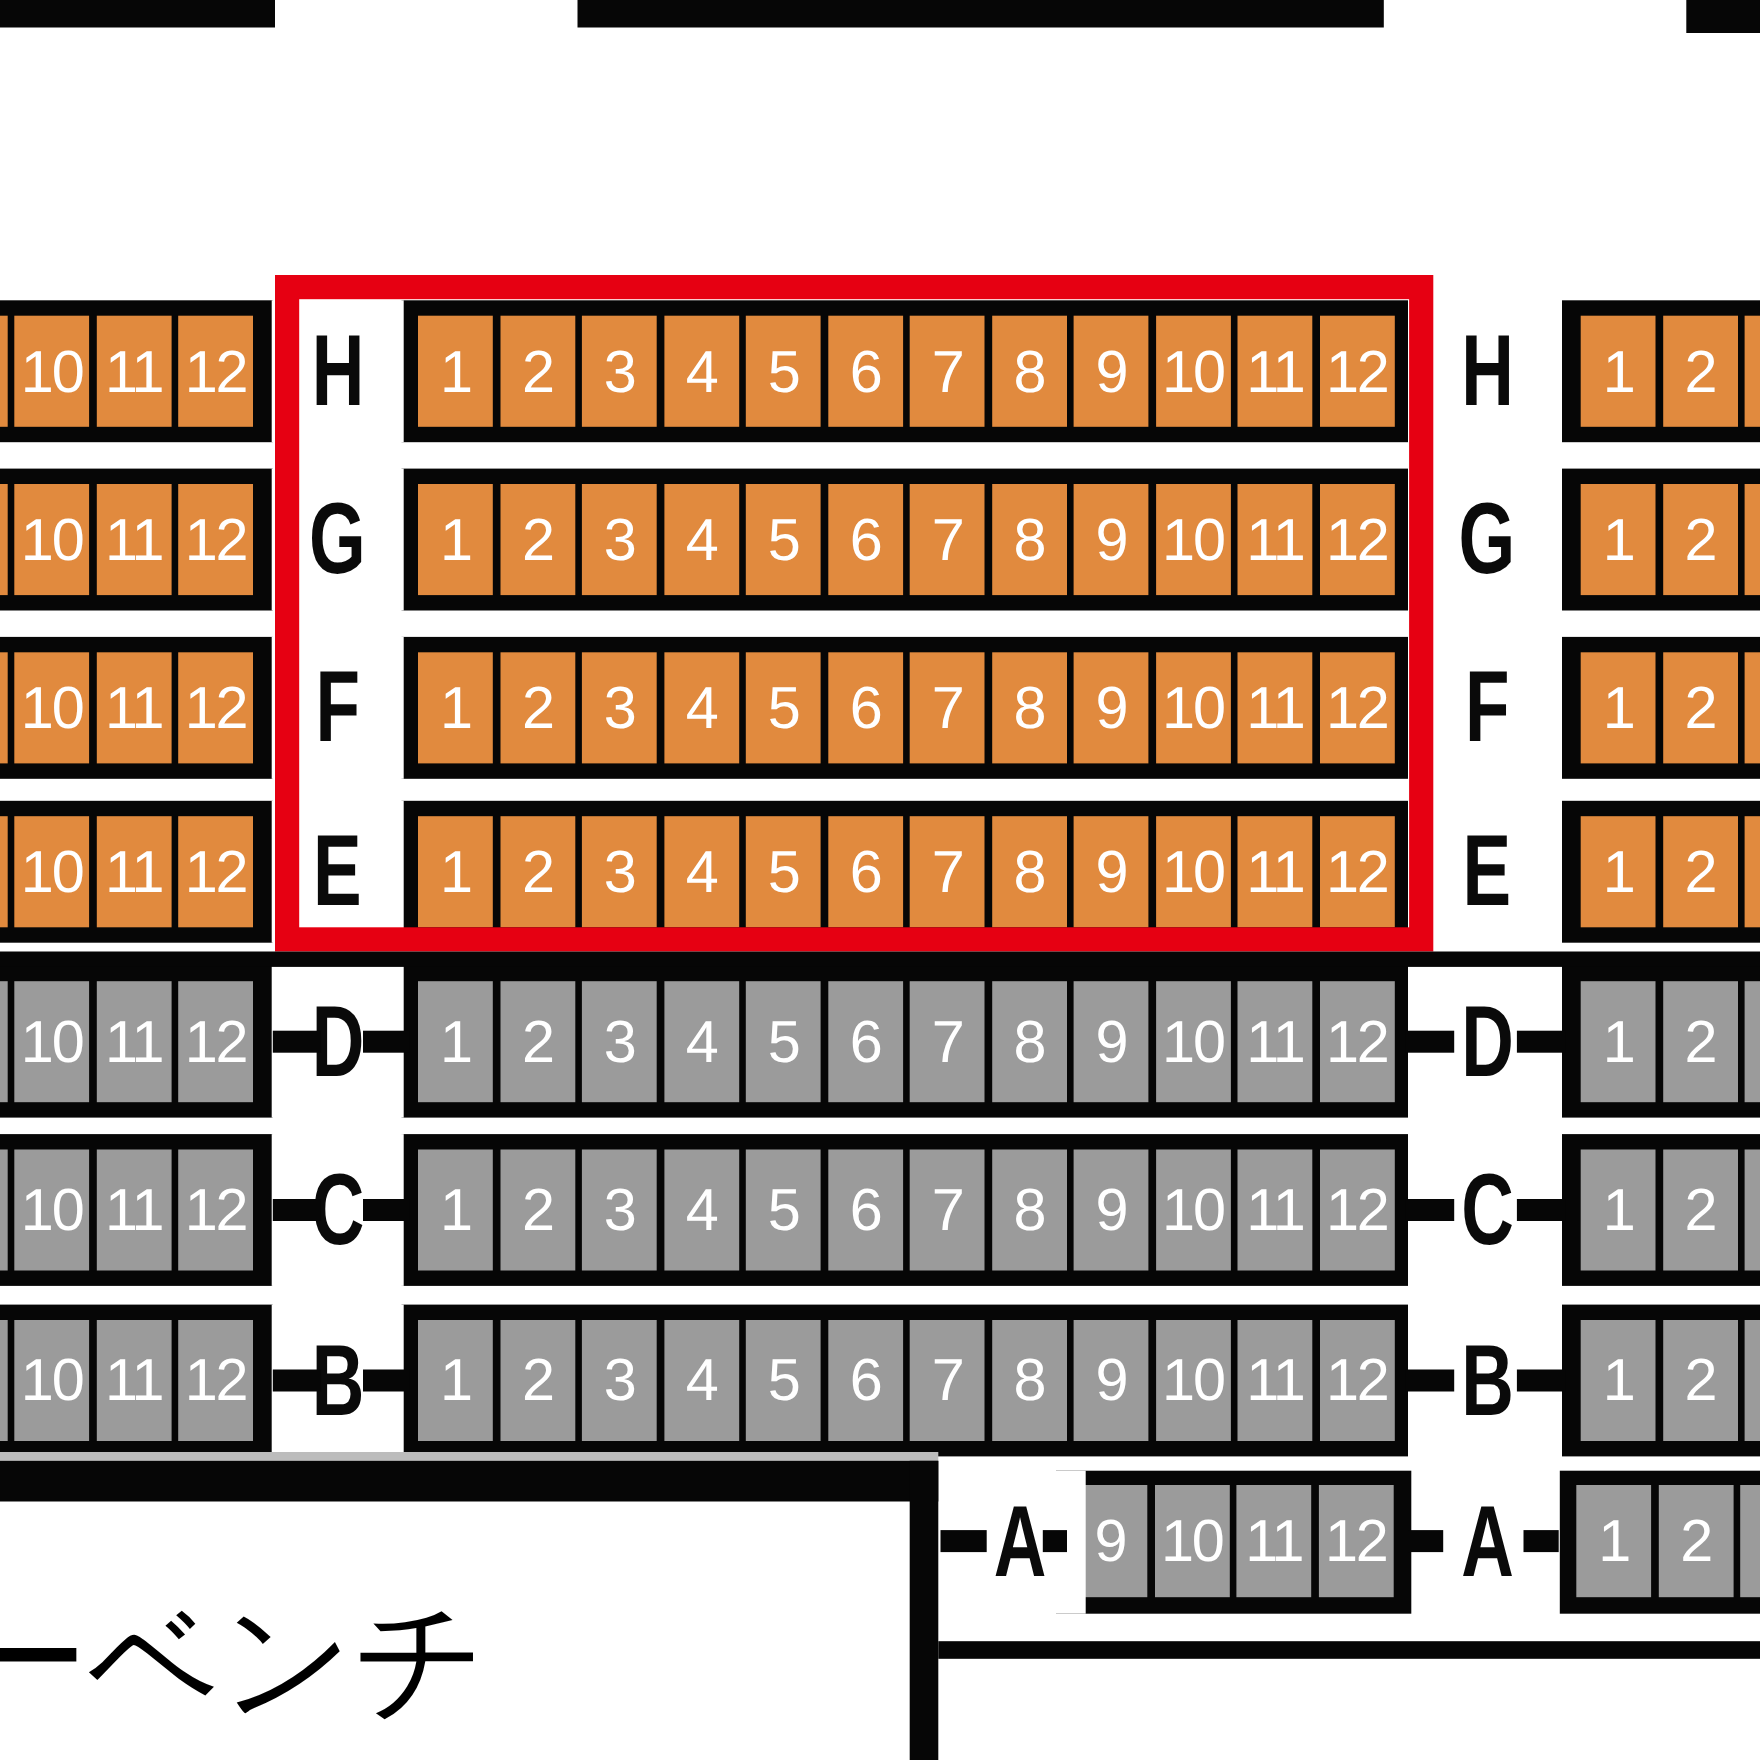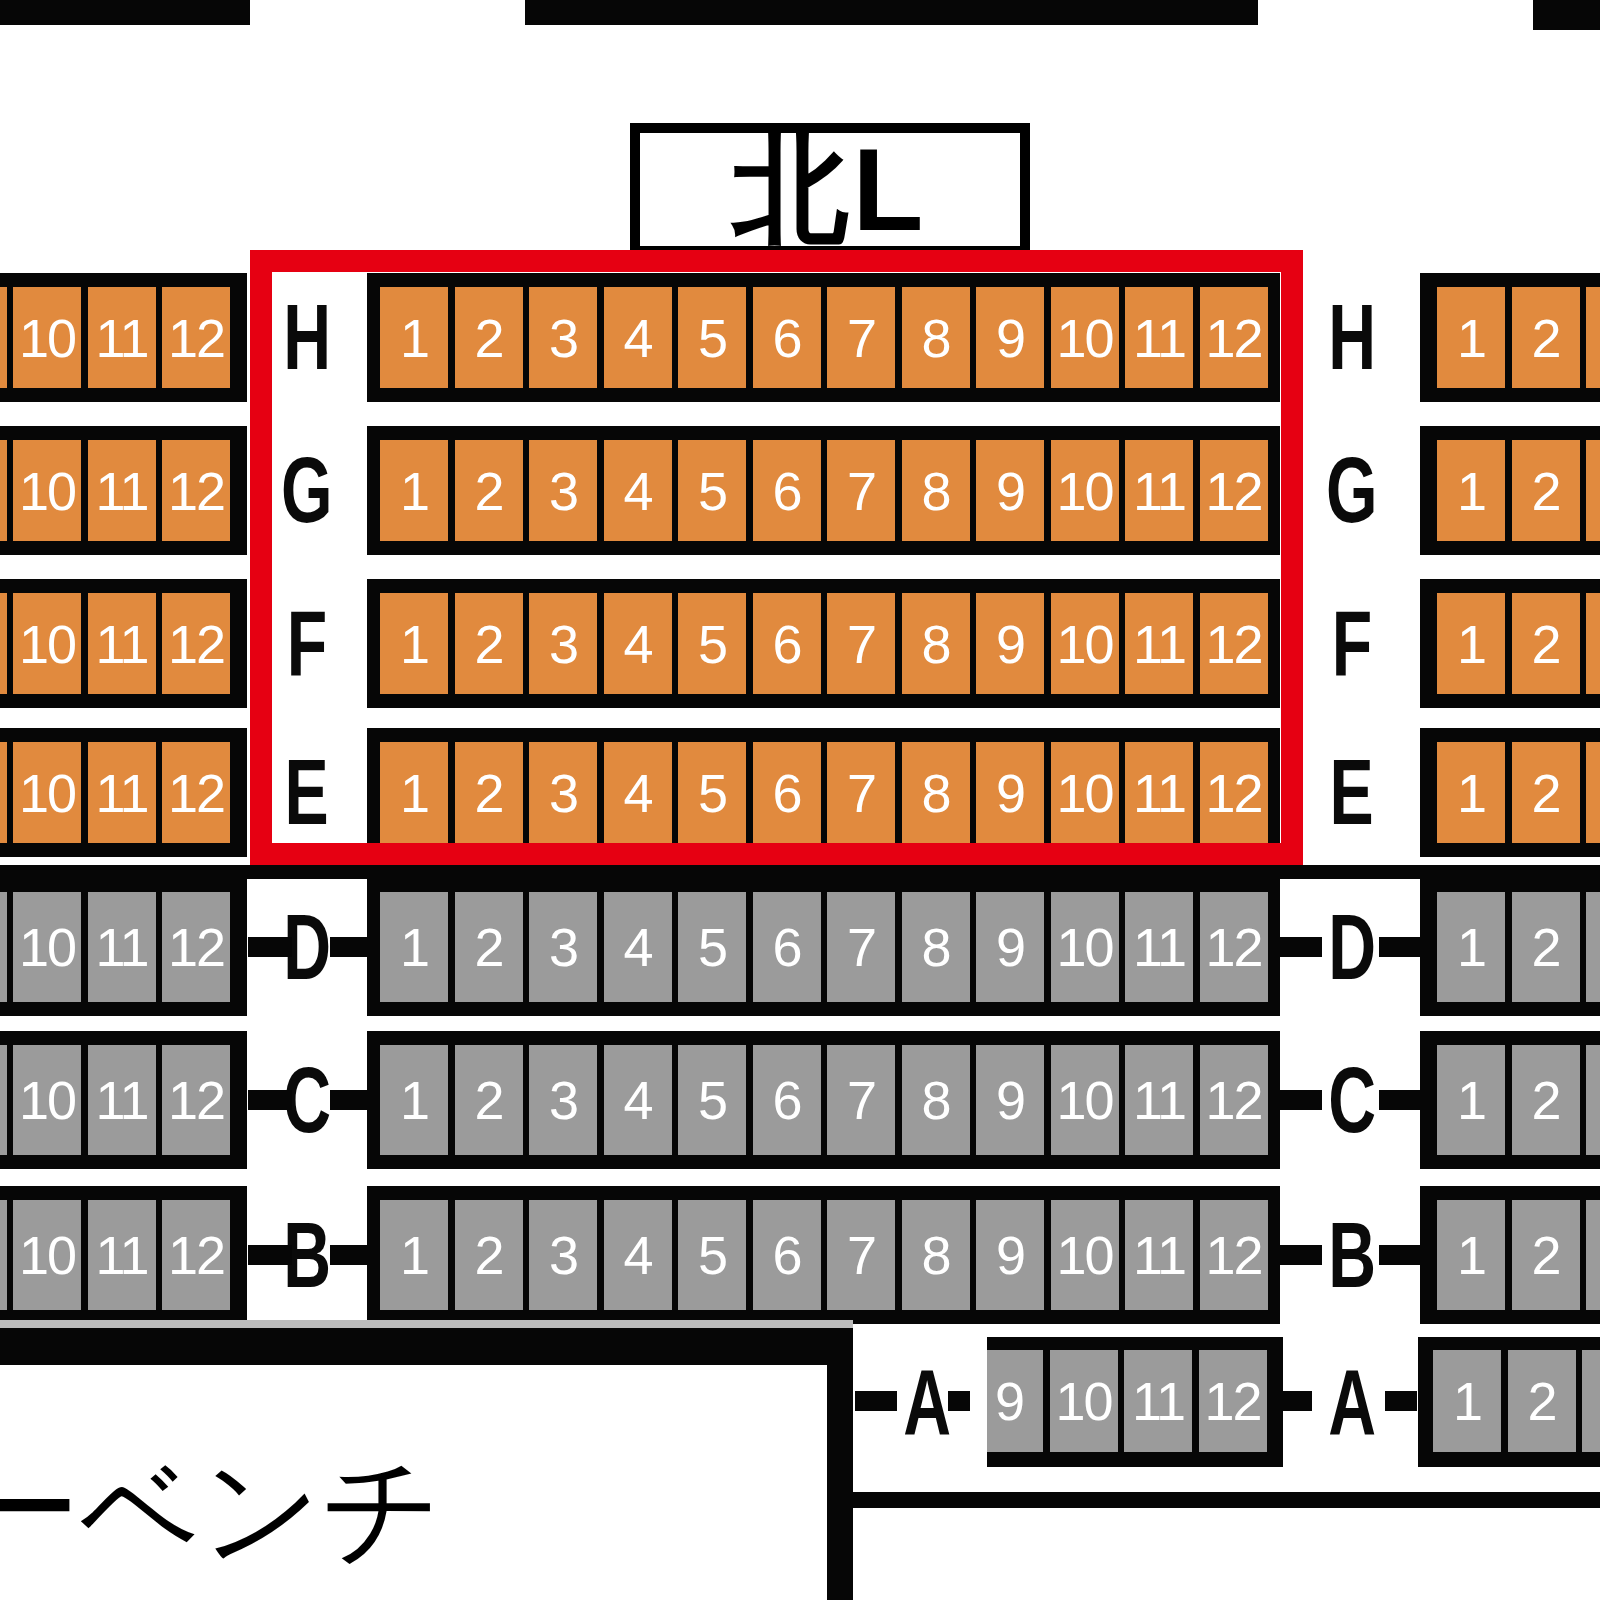--- a/index.html
+++ b/index.html
@@ -43,23 +43,20 @@
 </style>
 </head>
 <body>
 
 <div id="canvas">
 
   <div class="wall" style="left:0;top:0;width:250px;height:25px;"></div>
   <div class="wall" style="left:525px;top:0;width:733px;height:25px;"></div>
   <div class="wall" style="left:1533px;top:0;width:67px;height:30px;"></div>
 
-  <div id="section-box">
-    <span class="section-title">北L</span>
-  </div>
 
   <div id="rows-layer" class="abs" style="left:0;top:0;width:1600px;height:1600px;">
       <div class="container-block" style="left: -80px; top: 273px; width: 328px; height: 129px;"></div>
       <div class="container-block" style="left: 365px; top: 273px; width: 915px; height: 129px;"></div>
       <div class="container-block" style="left: 1420px; top: 273px; width: 210px; height: 129px;"></div>
       <div class="seat" style="left: -61.5px; top: 287px; width: 68px; height: 101px; background: rgb(225, 138, 62);">9</div>
       <div class="seat" style="left: 13px; top: 287px; width: 68px; height: 101px; background: rgb(225, 138, 62);">10</div>
       <div class="seat" style="left: 87.5px; top: 287px; width: 68px; height: 101px; background: rgb(225, 138, 62);">11</div>
       <div class="seat" style="left: 162px; top: 287px; width: 68px; height: 101px; background: rgb(225, 138, 62);">12</div>
       <div class="seat" style="left: 380px; top: 287px; width: 68px; height: 101px; background: rgb(225, 138, 62);">1</div>

